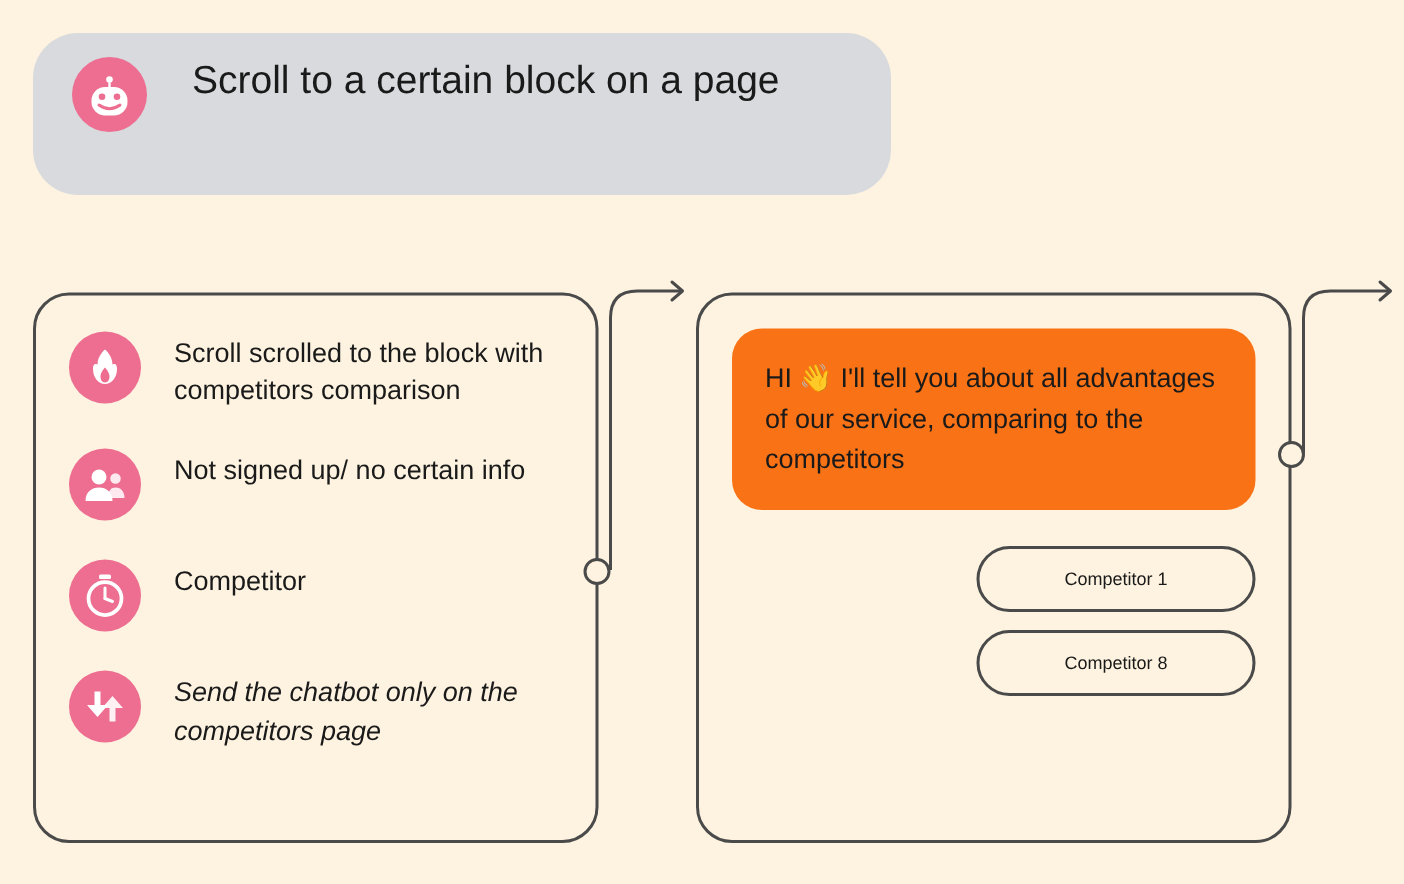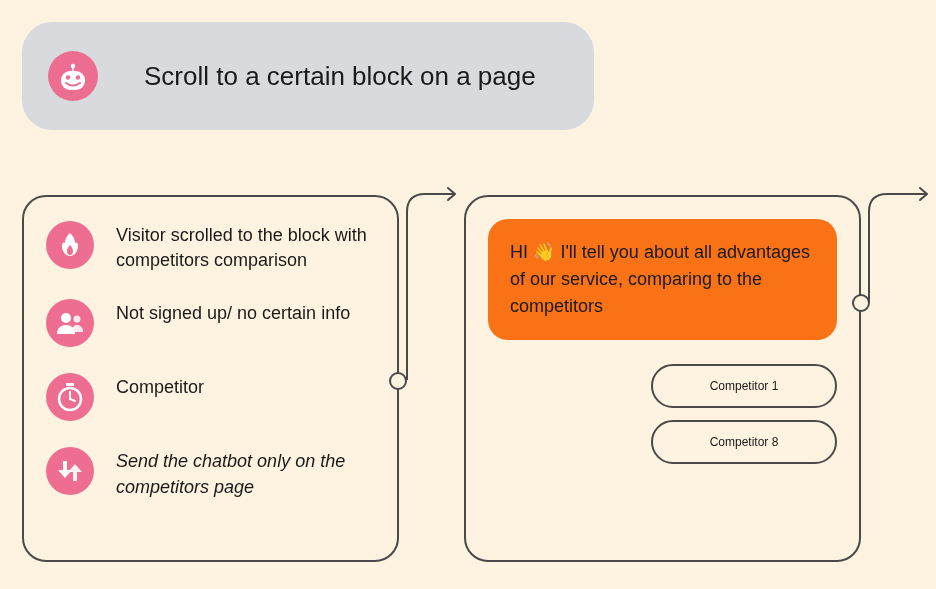--- a/index.html
+++ b/index.html
@@ -17,23 +17,21 @@
     }
     .header-card {
       position: absolute;
       top: 22px;
       left: 22px;
       width: 572px;
       height: 108px;
       background: #d8dade;
       border-radius: 30px;
       display: flex;
-      align-items: center;
       padding: 16px 26px;
-      gap: 16px;
     }
     .header-icon {
       width: 50px;
       height: 50px;
       border-radius: 50%;
       background: #ed6e91;
       display: flex;
       align-items: center;
       justify-content: center;
       margin-right: 30px;
@@ -165,21 +163,21 @@
   <div class="header-title">Scroll to a certain block on a page</div>
 </div>
 
 <div class="trigger-card">
   <div class="trigger-item">
     <div class="trigger-icon">
       <svg width="26" height="28" viewBox="0 0 26 28">
         <path d="M13 2 C13 2 18 6 18 12 C18 12 21 10 21 15 C21 21 17 25 13 25 C9 25 5 21 5 15 C5 10 8 12 8 12 C8 6 13 2 13 2 Z M13 14 C13 14 10 17 10 20 C10 22 11 24 13 24 C15 24 16 22 16 20 C16 17 13 14 13 14 Z" fill="white"></path>
       </svg>
     </div>
-    <div class="trigger-text">Visitor scrolled to the block with competitors comparison</div>
+    <div class="trigger-text">Scroll scrolled to the block with competitors comparison</div>
   </div>
   <div class="trigger-item">
     <div class="trigger-icon">
       <svg width="30" height="26" viewBox="0 0 30 26">
         <circle cx="11" cy="8" r="5" fill="white"></circle>
         <path d="M2 24 C2 18 6 15 11 15 C16 15 20 18 20 24 Z" fill="white"></path>
         <circle cx="22" cy="9" r="3.5" fill="white" opacity="0.85"></circle>
         <path d="M17 22 C17 17 19 15 22 15 C25 15 28 17 28 22 Z" fill="white" opacity="0.85"></path>
       </svg>
     </div>

